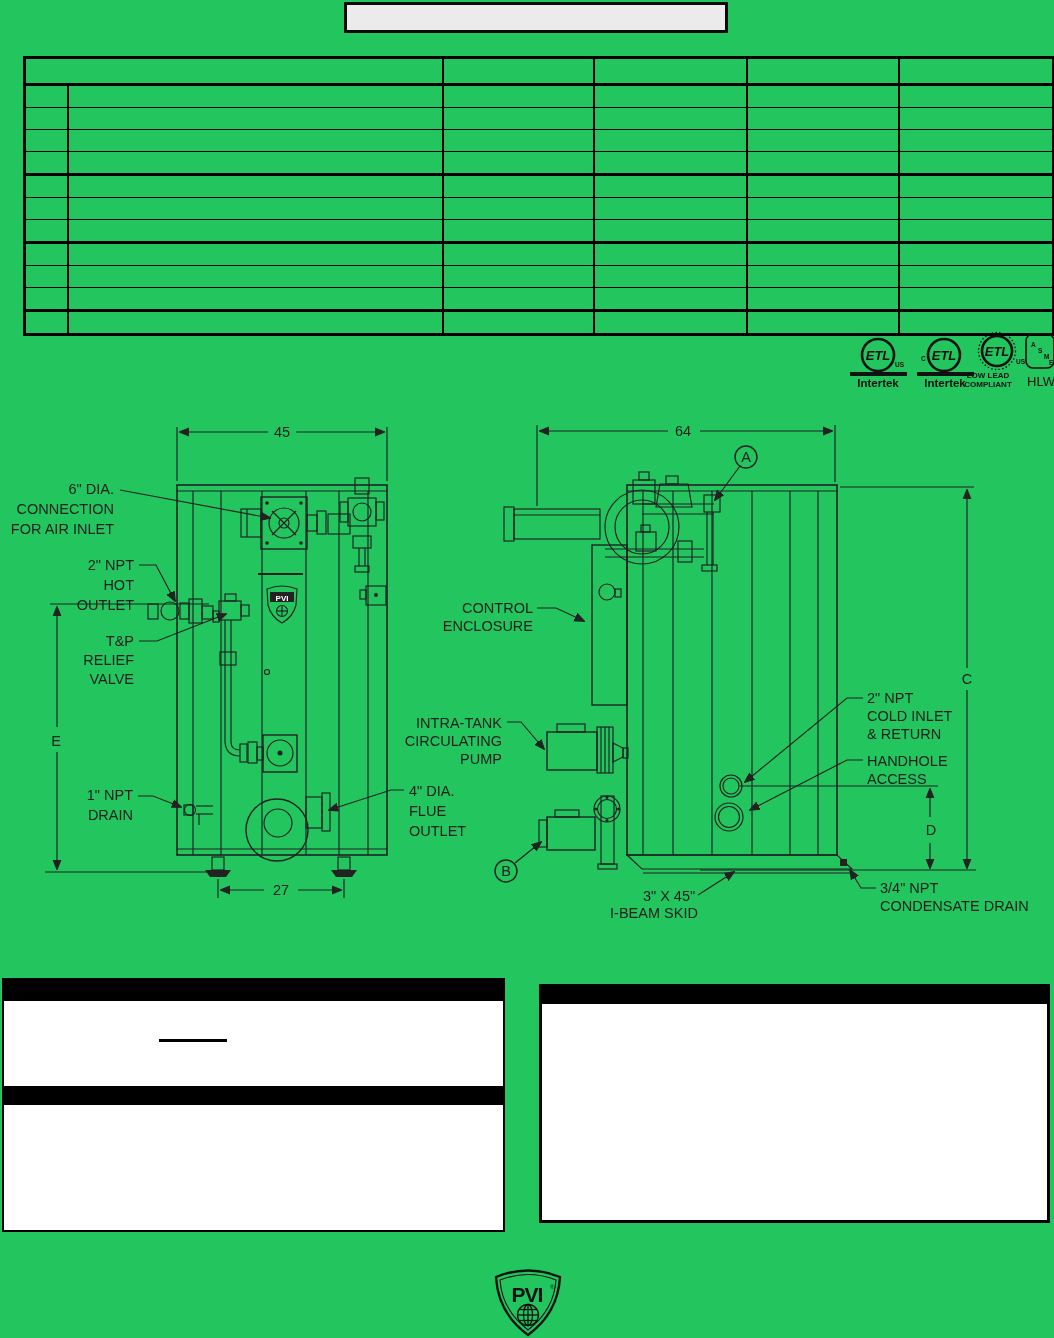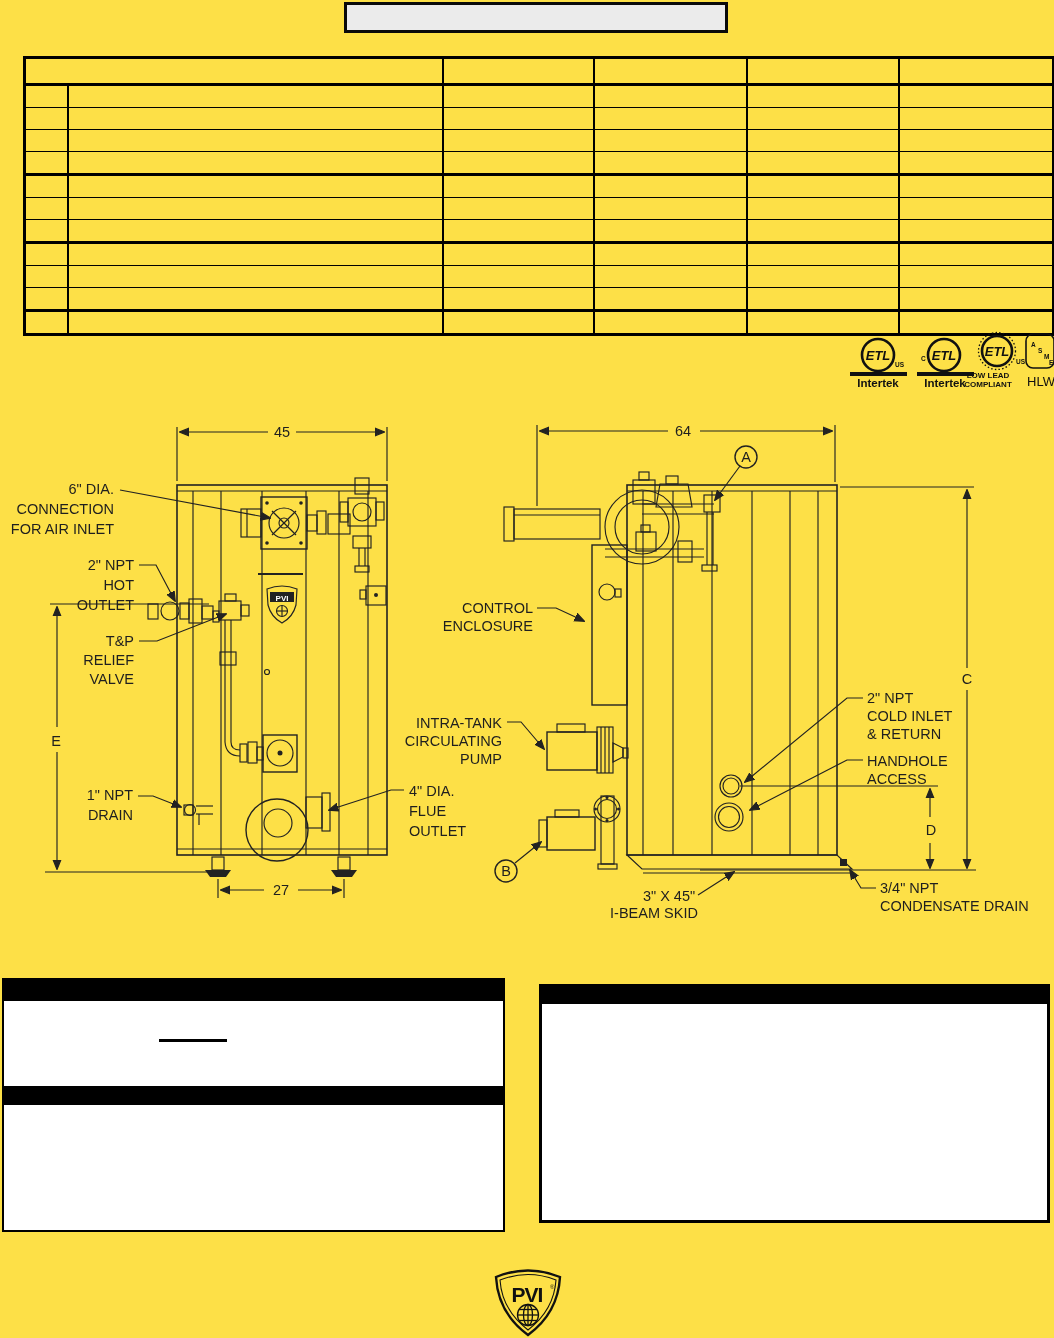--- a/index.html
+++ b/index.html
@@ -1,16 +1,16 @@
 <!DOCTYPE html>
 <html><head>
 <meta charset="utf-8">
 <style>
   html,body{margin:0;padding:0;background:#fff;}
-  .page{position:relative;width:1054px;height:1338px;background:#fde047;
+  .page{position:relative;width:1054px;height:1338px;background:#22c55e;
         font-family:"Liberation Sans",sans-serif;overflow:hidden;}
   .abs{position:absolute;}
 
   
   .title-box{left:344px;top:2px;width:378px;height:25px;background:#ebebeb;
              border:3px solid #0a0a0a;}
 
   
   .spec-table{position:absolute;left:23px;top:56px;width:1029px;
               border-collapse:collapse;table-layout:fixed;}

